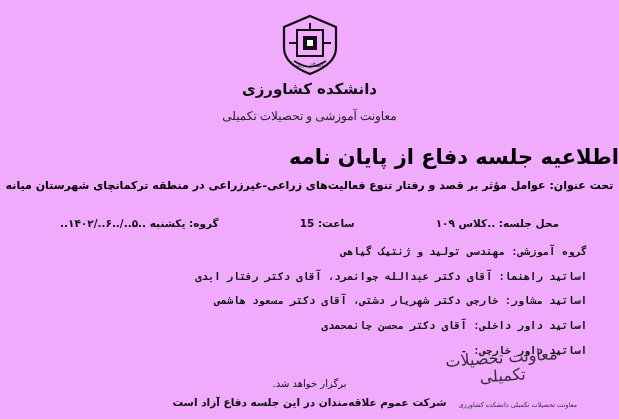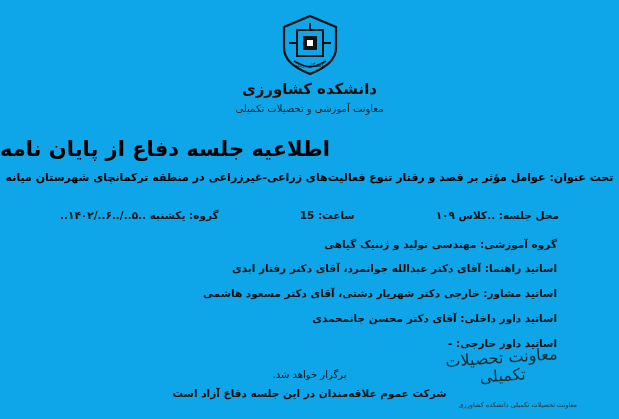--- a/index.html
+++ b/index.html
@@ -12,21 +12,21 @@
     background: #ffffff;
     font-family: "DejaVu Sans", "Liberation Sans", sans-serif;
     color: #111111;
     overflow: hidden;
   }
   .page {
     position: relative;
     width: 619px;
     height: 419px;
     box-sizing: border-box;
-    background: #0ea5e9;
+    background: #f0abfc;
   }
 
   
   .header {
     padding-top: 14px;
     text-align: center;
   }
   .logo {
     width: 72px;
     height: 62px;
@@ -37,30 +37,31 @@
 
   .faculty-name {
     margin-top: 4px;
     font-size: 15px;
     font-weight: bold;
     letter-spacing: 0.5px;
     color: #111;
     line-height: 1.2;
   }
   .dept-name {
-    margin-top: 5px;
-    font-size: 10px;
+    margin-top: 11px;
+    font-size: 12px;
     color: #222;
     line-height: 1.2;
+    font-family: Liberation Serif, serif;
   }
 
   
   .title {
     margin-top: 22px;
-    text-align: left;
+    text-align: right;
     font-size: 21px;
     font-weight: bold;
     color: #000;
     letter-spacing: 0.3px;
   }
 
   
   .intro {
     margin-top: 20px;
     text-align: center;
@@ -87,23 +88,24 @@
     align-items: center;
     font-size: 10.5px;
     font-weight: bold;
     color: #111;
   }
   .meta-item { white-space: nowrap; }
 
   
   .details {
     margin-top: 16px;
-    padding: 0 62px;
-    font-size: 10.5px;
-    color: #111;
+    padding: 0 32px;
+    font-size: 10.5px;
+    color: #111;
+    font-family: Liberation Mono, monospace;
   }
   .detail-line {
     text-align: right;
     margin-bottom: 9px;
     line-height: 1.5;
     font-weight: bold;
   }
   .detail-line .label { font-weight: bold; }
   .detail-line .value { font-weight: bold; }
 

